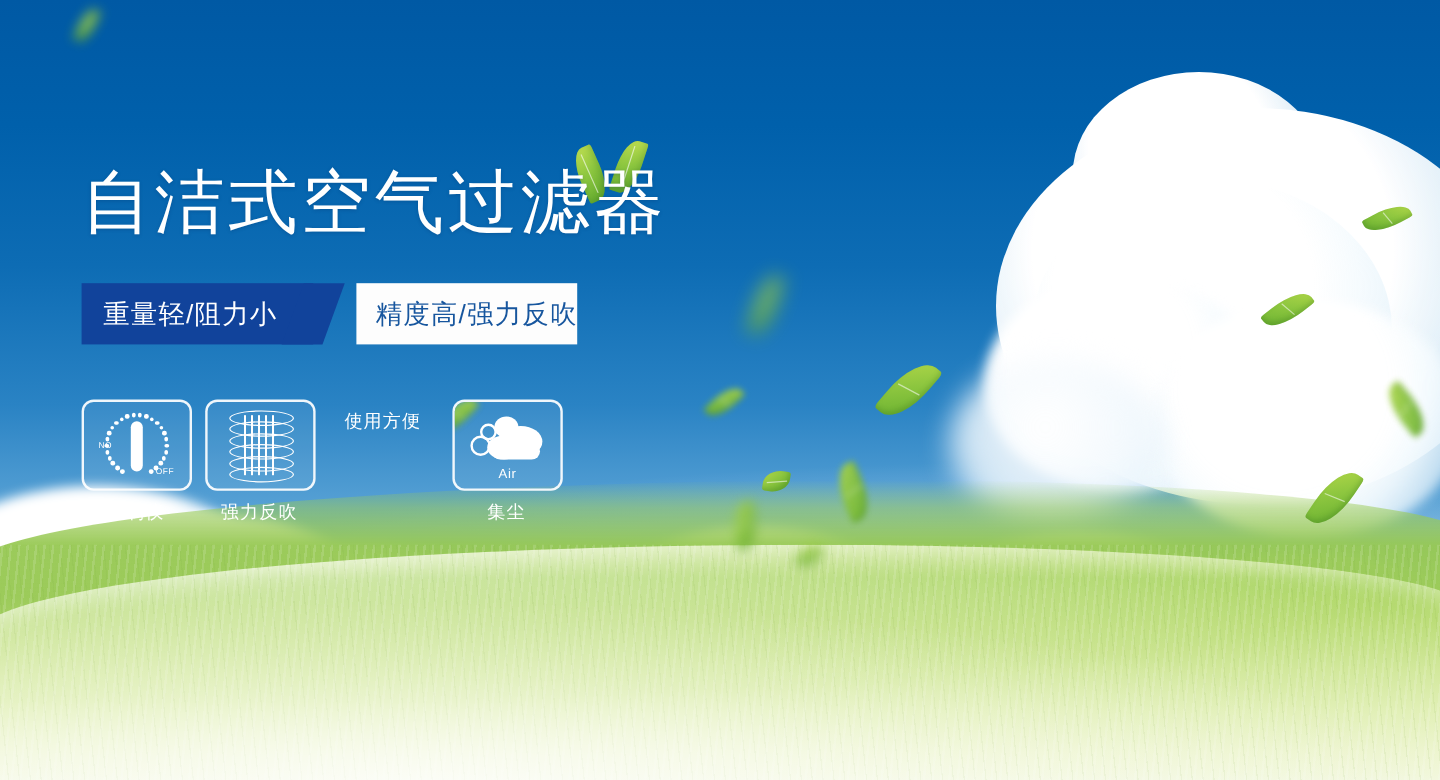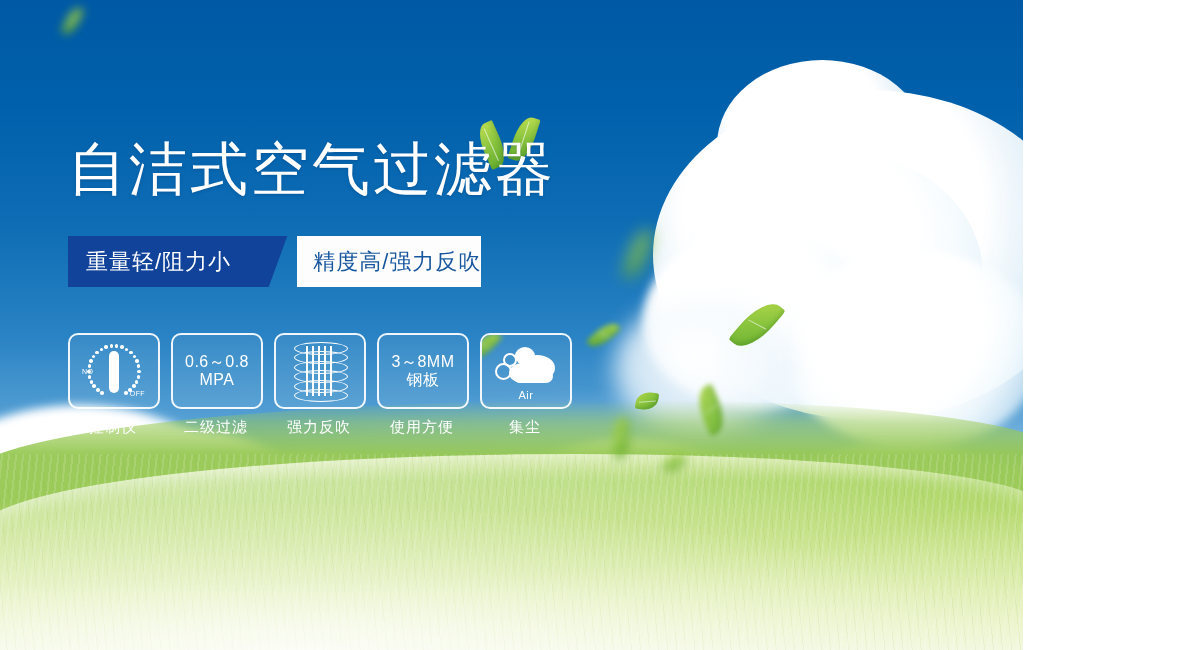--- a/index.html
+++ b/index.html
@@ -2,21 +2,21 @@
 <html><head>
 <meta charset="utf-8">
 <style>
   html, body {
     margin: 0;
     padding: 0;
     background: #ffffff;
   }
   #banner {
     position: relative;
-    width: 1023px;
+    width: 1200px;
     height: 650px;
     overflow: hidden;
     font-family: "Liberation Sans", "DejaVu Sans", sans-serif;
     background: #0060aa;
   }
 
   
   .sky {
     position: absolute;
     inset: 0;
@@ -422,52 +422,37 @@
             <div class="dot" style="left: 53.5234px; top: 32.9767px;"></div>
             <div class="dot" style="left: 51.7609px; top: 37.9707px;"></div>
             <div class="dot" style="left: 48.9859px; top: 42.4813px;"></div>
             <div class="dot" style="left: 45.3231px; top: 46.3062px;"></div>
             <div class="dot" style="left: 40.9368px; top: 49.2737px;"></div>
           </div>
       </div>
       <div class="feature-caption">控制仪</div>
     </div>
 
-    <div class="feature">
-      <div class="feature-box">
-        <div class="feature-text">
-          <span>0.6～0.8</span>
-          <span class="l2">MPA</span>
-        </div>
-      </div>
-      <div class="feature-caption">二级过滤</div>
-    </div>
 
     <div class="feature">
       <div class="feature-box">
         <div class="stack" id="stack-icon">
           <div class="rods"></div>
         <div class="disc" style="top: 0px;"></div>
             <div class="disc" style="top: 9.4px;"></div>
             <div class="disc" style="top: 18.8px;"></div>
             <div class="disc" style="top: 28.2px;"></div>
             <div class="disc" style="top: 37.6px;"></div>
             <div class="disc" style="top: 47px;"></div>
           </div>
       </div>
       <div class="feature-caption">强力反吹</div>
     </div>
 
     <div class="feature">
-      <div class="feature-box">
-        <div class="feature-text">
-          <span>3～8MM</span>
-          <span class="l2">钢板</span>
-        </div>
-      </div>
       <div class="feature-caption">使用方便</div>
     </div>
 
     <div class="feature">
       <div class="feature-box">
         <div class="leaf b1" style="position:absolute; left:-6px; top:-8px; width:16px; height:38px; transform:rotate(42deg);"></div>
         <div class="cloudicon">
           <div class="puff" style="left:26px; top:12px; width:36px; height:26px;"></div>
           <div class="puff" style="left:16px; top:20px; width:28px; height:20px;"></div>
           <div class="puff" style="left:22px; top:4px;  width:20px; height:18px;"></div>

